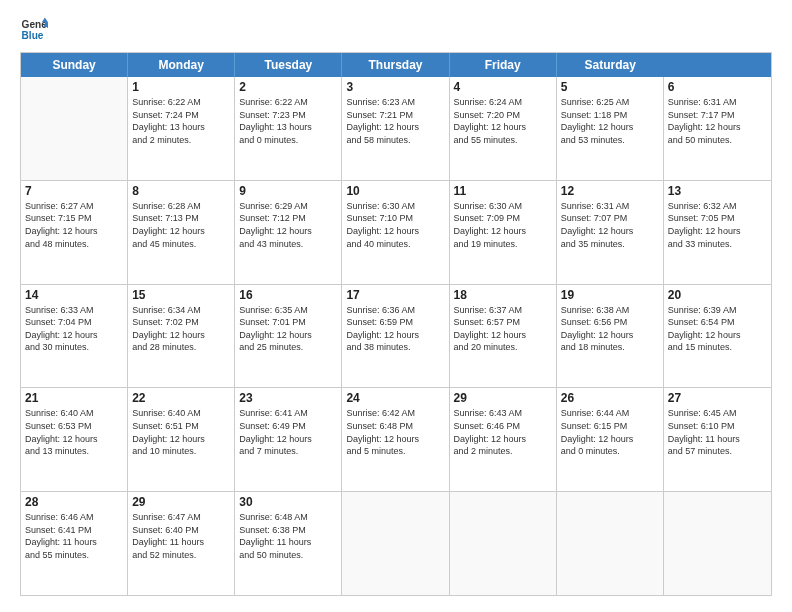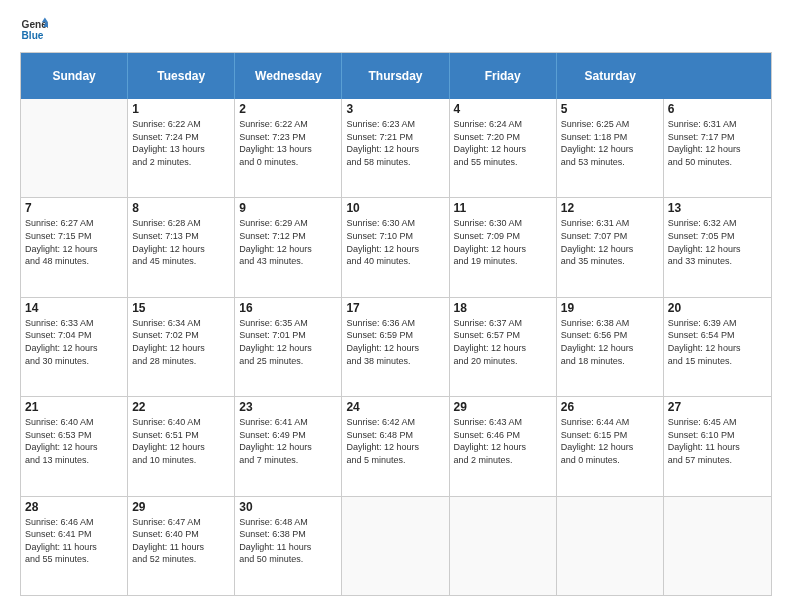--- a/index.html
+++ b/index.html
@@ -55,21 +55,21 @@
     .cal-header {
       display: grid;
       grid-template-columns: repeat(7, 1fr);
       background: #3a7fc1;
     }
     .cal-header-cell {
       color: #fff;
       font-size: 12px;
       font-weight: bold;
       text-align: center;
-      padding: 16px 2px;
+      padding: 5px 2px;
       border-right: 1px solid #5a9fd4;
     }
     .cal-header-cell:last-child {
       border-right: none;
     }
     .cal-body {
       flex: 1;
       display: flex;
       flex-direction: column;
     }
@@ -126,22 +126,22 @@
     </div>
     <div class="title-block">
       <div class="calendar-title"></div>
       <div class="calendar-subtitle"></div>
     </div>
   </div>
 
   <div class="calendar">
     <div class="cal-header">
     <div class="cal-header-cell">Sunday</div>
+        <div class="cal-header-cell">Monday</div>
         <div class="cal-header-cell">Tuesday</div>
-        <div class="cal-header-cell">Wednesday</div>
         <div class="cal-header-cell">Thursday</div>
         <div class="cal-header-cell">Friday</div>
         <div class="cal-header-cell">Saturday</div>
       </div>
     <div class="cal-body">
     <div class="cal-row">
           <div class="cal-cell empty"></div>
           <div class="cal-cell">
             <span class="day-num">1</span>
             <span class="cell-line">Sunrise: 6:22 AM</span>

